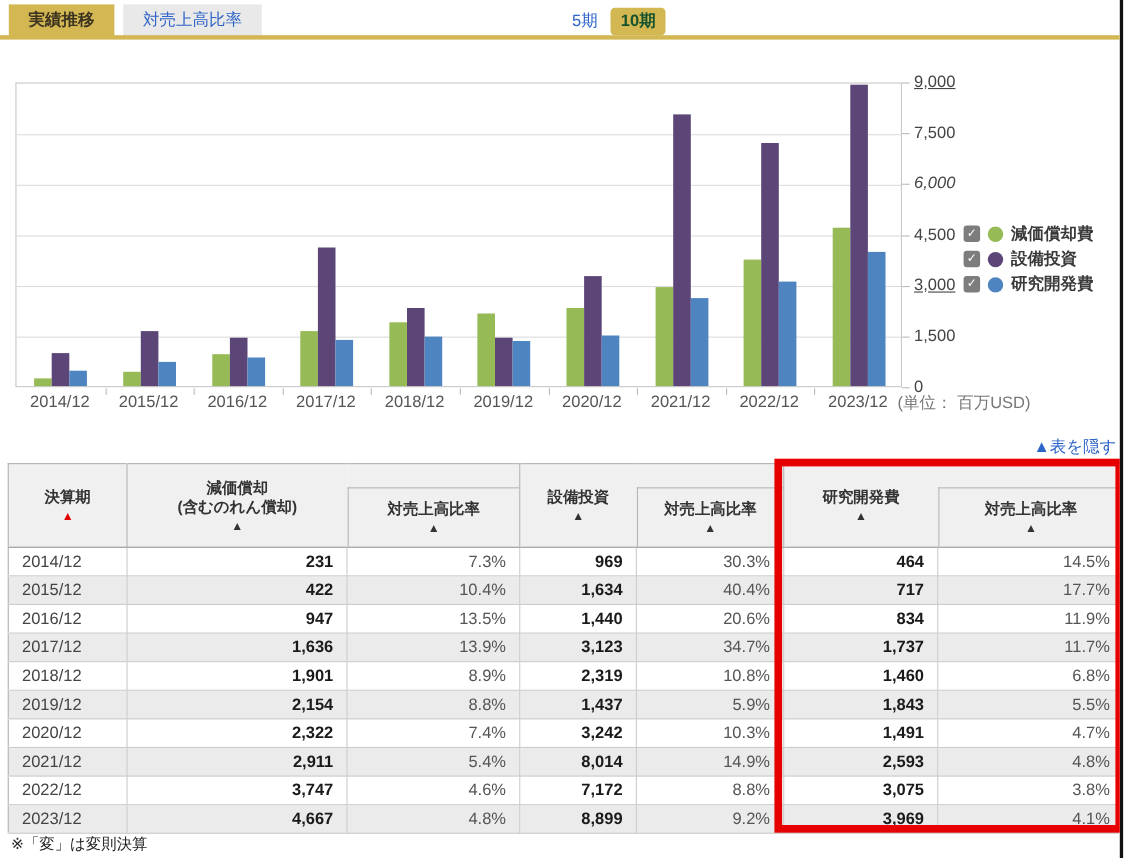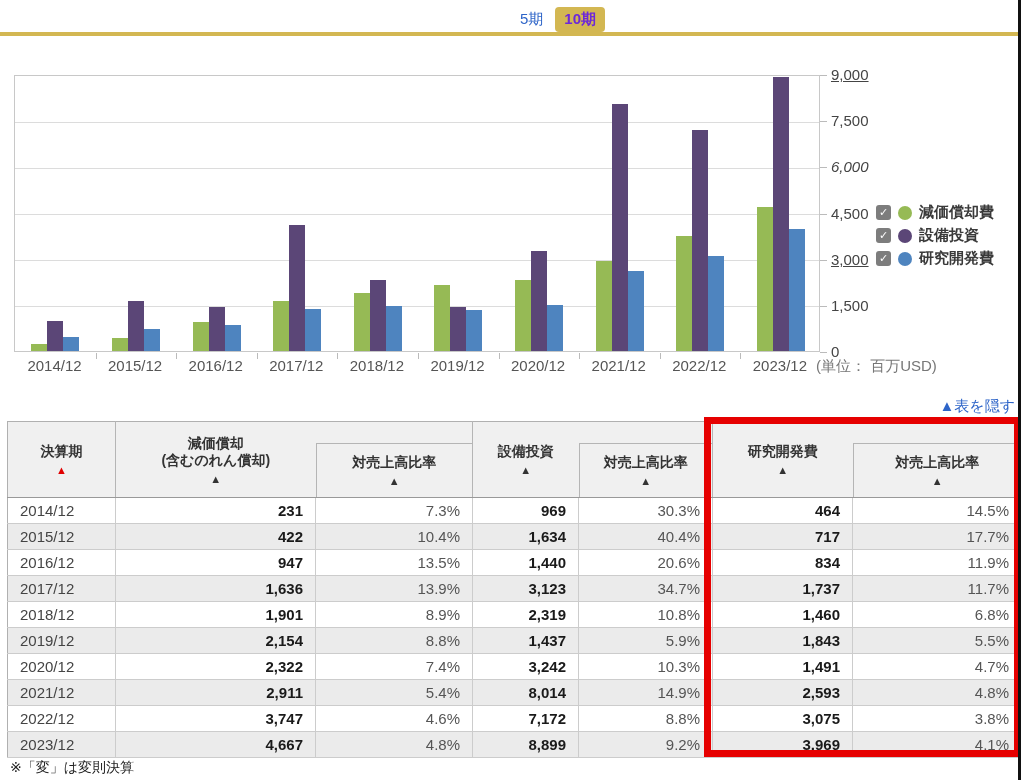--- a/index.html
+++ b/index.html
@@ -7,21 +7,21 @@
   #page { position:relative; width:1021px; height:780px; background:#fff; border-right:3px solid #111; overflow:hidden; }
 
   
   #tabs-row { position:absolute; top:4px; left:8px; display:flex; gap:8px; }
   .tab { padding:5px 18px 6px; font-size:15px; cursor:pointer; }
   .tab.active { background:#d3b752; color:#3c3321; font-weight:bold; }
   .tab.inactive { background:#e9e9e9; color:#2d64c8; }
   #gold-rule { position:absolute; top:32px; left:0; width:100%; height:4px; background:#d3b752; }
   #period-toggle { position:absolute; top:7px; left:518px; display:flex; align-items:center; gap:10px; font-size:15px; }
   .period-opt { color:#2d64c8; cursor:pointer; padding:3px 2px; }
-  .period-opt.selected { background:#d3b752; color:#6d28d9; font-weight:bold; border-radius:4px; padding:3px 9px; }
+  .period-opt.selected { background:#d3b752; color:#14532d; font-weight:bold; border-radius:4px; padding:3px 9px; }
 
   
   #chart { position:absolute; top:0; left:0; width:100%; height:395px; }
   #plot { position:absolute; left:14px; top:75px; width:806px; height:277px; border:1px solid #c8c8c8; background:#fff; }
   .gridline { position:absolute; left:0; width:100%; height:1px; background:#dcdcdc; }
   .bar-group { position:absolute; bottom:0; display:flex; align-items:flex-end; }
   .bar { width:16px; }
   .x-tick { position:absolute; width:1px; height:6px; background:#bbb; top:277px; }
   .y-tick { position:absolute; left:820px; width:7px; height:1px; background:#bbb; }
   .y-label { position:absolute; left:831px; font-size:15px; color:#444; }
@@ -57,20 +57,24 @@
 
   #red-box { position:absolute; left:704px; top:417px; width:317px; height:340px;
     border:7px solid #e60000; pointer-events:none; }
   #footnote { position:absolute; left:10px; top:759px; font-size:14px; color:#222; }
 </style>
 </head>
 <body>
 
 <div id="page">
 
+  <div id="tabs-row">
+      <div class="tab active">実績推移</div>
+      <div class="tab inactive">対売上高比率</div>
+    </div>
   <div id="gold-rule"></div>
   <div id="period-toggle">
       <span class="period-opt">5期</span>
       <span class="period-opt selected">10期</span>
     </div>
 
   <div id="chart">
     <div id="plot">
         <div class="gridline" style="top: 45.6667px;"></div>
         <div class="gridline" style="top: 91.8333px;"></div>

